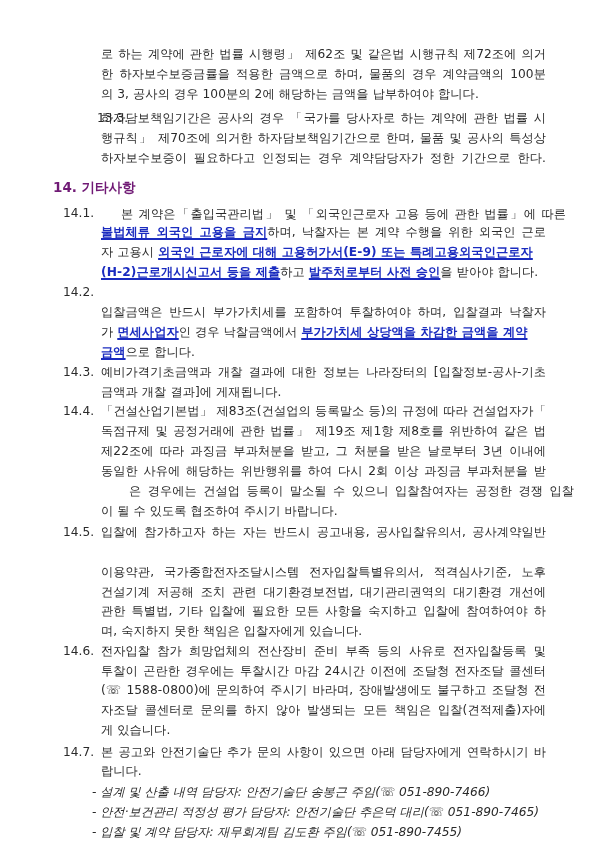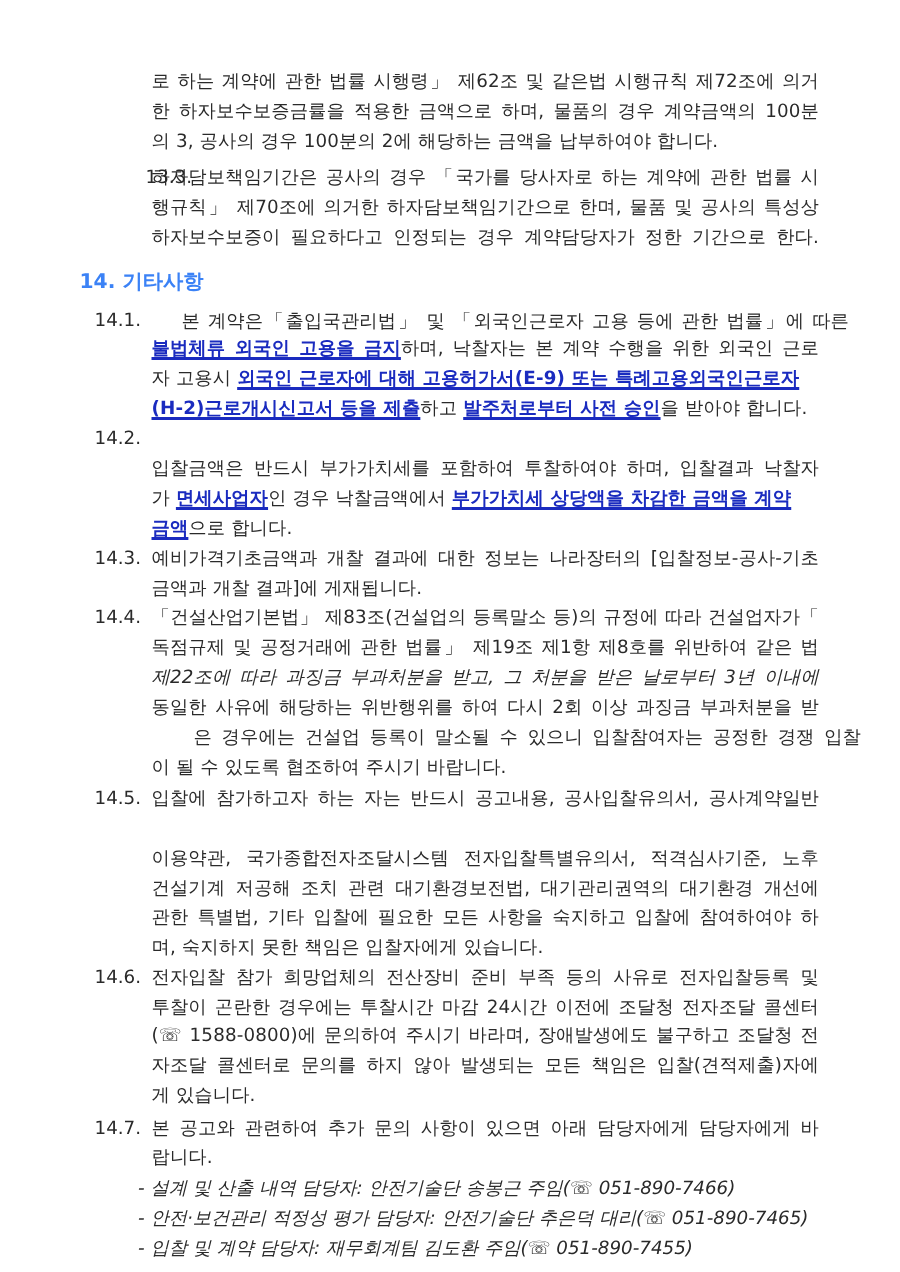--- a/index.html
+++ b/index.html
@@ -38,21 +38,21 @@
     font-size: 12.2px;
     line-height: 16px;
     white-space: nowrap;
   }
   .heading {
     position: absolute;
     left: 53px;
     top: 179px;
     font-size: 13.5px;
     font-weight: bold;
-    color: #3b82f6;
+    color: #701a75;
   }
   .hl {
     color: #1a2bbf;
     font-weight: bold;
     text-decoration: underline;
     text-decoration-thickness: 1.5px;
     text-underline-offset: 2px;
   }
   .bullet {
     position: absolute;
@@ -88,41 +88,41 @@
   <div class="line" style="left: 101px; top: 324px;"><span>가 </span><span class="hl">면세사업자</span><span>인 경우 낙찰금액에서 </span><span class="hl">부가가치세 상당액을 차감한 금액을 계약</span></div>
   <div class="line" style="left: 101px; top: 344px;"><span class="hl">금액</span><span>으로 합니다.</span></div>
 
   <div class="num" style="left: 63px; top: 364px;">14.3.</div>
   <div class="line justify" style="left: 101px; top: 364px; width: 445px;">예비가격기초금액과 개찰 결과에 대한 정보는 나라장터의 [입찰정보-공사-기초</div>
   <div class="line" style="left: 101px; top: 384px;">금액과 개찰 결과]에 게재됩니다.</div>
 
   <div class="num" style="left: 63px; top: 403px;">14.4.</div>
   <div class="line justify" style="left: 101px; top: 403px; width: 445px;">「건설산업기본법」 제83조(건설업의 등록말소 등)의 규정에 따라 건설업자가「</div>
   <div class="line justify" style="left: 101px; top: 423px; width: 445px;">독점규제 및 공정거래에 관한 법률」 제19조 제1항 제8호를 위반하여 같은 법</div>
-  <div class="line justify" style="left: 101px; top: 443px; width: 445px; font-style: italic;">제22조에 따라 과징금 부과처분을 받고, 그 처분을 받은 날로부터 3년 이내에</div>
+  <div class="line justify" style="left: 101px; top: 443px; width: 445px;">제22조에 따라 과징금 부과처분을 받고, 그 처분을 받은 날로부터 3년 이내에</div>
   <div class="line justify" style="left: 101px; top: 463px; width: 445px;">동일한 사유에 해당하는 위반행위를 하여 다시 2회 이상 과징금 부과처분을 받</div>
   <div class="line justify" style="left: 101px; top: 483px; width: 445px; margin-left: 28px;">은 경우에는 건설업 등록이 말소될 수 있으니 입찰참여자는 공정한 경쟁 입찰</div>
   <div class="line" style="left: 101px; top: 503px;">이 될 수 있도록 협조하여 주시기 바랍니다.</div>
 
   <div class="num" style="left: 63px; top: 524px;">14.5.</div>
   <div class="line justify" style="left: 101px; top: 524px; width: 445px;">입찰에 참가하고자 하는 자는 반드시 공고내용, 공사입찰유의서, 공사계약일반</div>
   <div class="line justify" style="left: 101px; top: 564px; width: 445px;">이용약관, 국가종합전자조달시스템 전자입찰특별유의서, 적격심사기준, 노후</div>
   <div class="line justify" style="left: 101px; top: 603px; width: 445px;">관한 특별법, 기타 입찰에 필요한 모든 사항을 숙지하고 입찰에 참여하여야 하</div>
   <div class="line justify" style="left: 101px; top: 584px; width: 445px;">건설기계 저공해 조치 관련 대기환경보전법, 대기관리권역의 대기환경 개선에</div>
   <div class="line" style="left: 101px; top: 623px;">며, 숙지하지 못한 책임은 입찰자에게 있습니다.</div>
 
   <div class="num" style="left: 63px; top: 643px;">14.6.</div>
   <div class="line justify" style="left: 101px; top: 643px; width: 445px;">전자입찰 참가 희망업체의 전산장비 준비 부족 등의 사유로 전자입찰등록 및</div>
   <div class="line justify" style="left: 101px; top: 663px; width: 445px;">투찰이 곤란한 경우에는 투찰시간 마감 24시간 이전에 조달청 전자조달 콜센터</div>
   <div class="line justify" style="left:101px; top:682px; width:445px;">(☏ 1588-0800)에 문의하여 주시기 바라며, 장애발생에도 불구하고 조달청 전</div>
   <div class="line justify" style="left:101px; top:702px; width:445px;">자조달 콜센터로 문의를 하지 않아 발생되는 모든 책임은 입찰(견적제출)자에</div>
   <div class="line" style="left:101px; top:722px;">게 있습니다.</div>
 
   <div class="num" style="left:63px; top:744px;">14.7.</div>
-  <div class="line justify" style="left:101px; top:744px; width:445px;">본 공고와 관련하여 추가 문의 사항이 있으면 아래 담당자에게 담당자에게 바</div>
+  <div class="line justify" style="left:101px; top:744px; width:445px;">본 공고와 안전기술단 추가 문의 사항이 있으면 아래 담당자에게 연락하시기 바</div>
   <div class="line" style="left: 101px; top: 763px;">랍니다.</div>
 </div>
 
 <div class="page" style="pointer-events:none;">
 </div>
 
 <div style="position:absolute; left:4px; top:0; width:600px; height:848px;font-style:italic;">
   <div class="bullet" style="left:88px; top:784px;">- 설계 및 산출 내역 담당자: 안전기술단 송봉근 주임(☏ 051-890-7466)</div>
   <div class="bullet" style="left:88px; top:804px;">- 안전·보건관리 적정성 평가 담당자: 안전기술단 추은덕 대리(☏ 051-890-7465)</div>
   <div class="bullet" style="left:88px; top:824px;">- 입찰 및 계약 담당자: 재무회계팀 김도환 주임(☏ 051-890-7455)</div>

